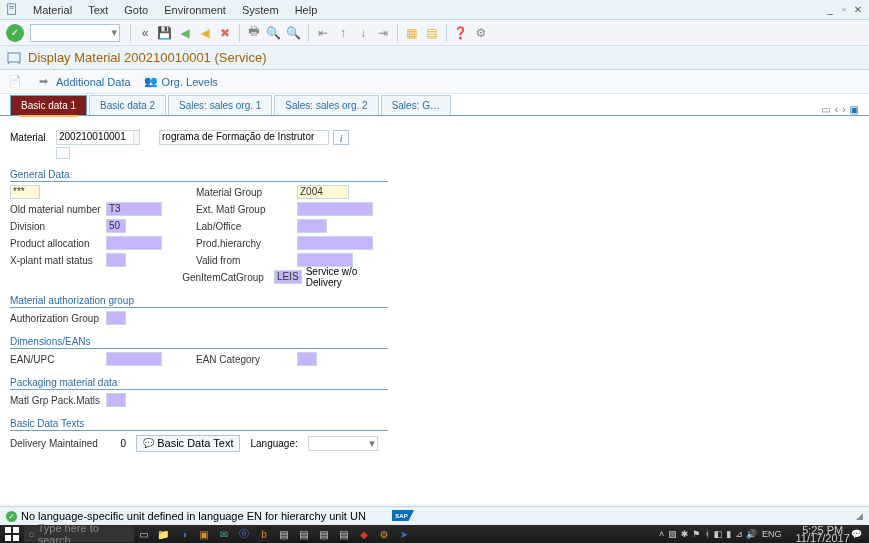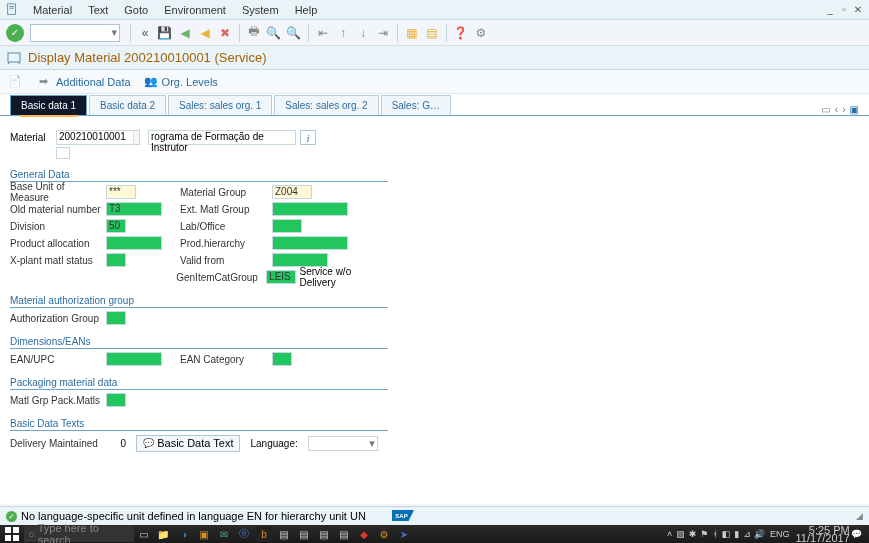--- a/index.html
+++ b/index.html
@@ -15,60 +15,60 @@
 .toolbar1 .sep { width: 1px; height: 18px; background: #c5d5df; margin: 0 4px; }
 .toolbar1 .tbtn { width: 18px; height: 18px; margin: 0 1px; display: flex; align-items: center; justify-content: center; font-size: 12px; color: #888; cursor: pointer; }
 .titlebar { background: #eaf3f8; height: 24px; display: flex; align-items: center; padding: 0 6px; border-bottom: 1px solid #c8d8e2; }
 .titlebar .back-icon { width: 16px; height: 16px; margin-right: 6px; color: #5c8aab; }
 .titlebar .title { font-size: 13px; color: #a16207; }
 .toolbar2 { background: #f7fafc; height: 24px; display: flex; align-items: center; padding: 0 8px; border-bottom: 1px solid #dde8ef; }
 .toolbar2 .grp { display: flex; align-items: center; margin-right: 14px; color: #2c6ca0; cursor: pointer; }
 .toolbar2 .grp svg, .toolbar2 .grp .ic { width: 14px; height: 14px; margin-right: 3px; }
 .tabbar { background: #fff; height: 22px; display: flex; align-items: flex-end; padding: 0 10px; border-bottom: 1px solid #6aa4ca; }
 .tab { height: 20px; padding: 0 10px; line-height: 20px; border: 1px solid #b8cedb; border-bottom: none; margin-right: 2px; background: #f0f6fa; color: #2c6ca0; cursor: pointer; font-size: 10px; }
-.tab.active { background: #0f172a; color: #fff; border-color: #6aa4ca; position: relative; }
+.tab.active { background: #7f1d1d; color: #fff; border-color: #6aa4ca; position: relative; }
 .tab.active::after { content: ''; position: absolute; left: 8px; right: 8px; bottom: -2px; height: 2px; background: #ffb84d; }
 .tabend { margin-left: auto; display: flex; align-items: center; gap: 4px; color: #777; }
 .tabend span { cursor: pointer; font-size: 10px; }
 .content { background: #fff; padding: 8px 10px; height: 388px; overflow: hidden; }
 .row { display: flex; align-items: center; height: 16px; margin-bottom: 1px; }
 .row .lbl { width: 96px; color: #333; font-size: 10px; }
 .row .fld { height: 14px; border: 1px solid #c8d6e0; background: #fff; padding: 0 2px; font-size: 10px; line-height: 12px; color: #333; }
-.row .fld.ro { background: #22c55e; }
+.row .fld.ro { background: #c4b5fd; }
 .row .fld.yel { background: #fff9d6; }
-.fld-56 { width: 56px; } .fld-20 { width: 20px; } .fld-36 { width: 40px; }
+.fld-56 { width: 56px; } .fld-20 { width: 20px; } .fld-36 { width: 52px; }
 .fld-80 { width: 76px; } .fld-30 { width: 30px; }
-.lbl2 { width: 92px; color: #333; font-size: 10px; margin-left: 0px; }
+.lbl2 { width: 101px; color: #333; font-size: 10px; margin-left: 16px; }
 .section { margin-top: 10px; width: 378px; }
 .sechdr { color: #2c6ca0; font-size: 10px; border-bottom: 1px solid #6aa4ca; padding-bottom: 1px; margin-bottom: 2px; }
 .material-row { display: flex; align-items: center; margin-bottom: 2px; }
 .material-row .lbl { width: 46px; margin-left:0; font-size:10px; }
 .mat-input { border: 1px solid #c8d6e0; height: 15px; font-size: 10px; padding: 0 2px; }
 .mat-box1 { width: 78px; border-right: 1px dashed #c8d6e0; }
 .mat-helper { width: 6px; height: 15px; border: 1px solid #c8d6e0; border-left: none; background: #f4f7fa; }
-.desc { width: 148px; margin-left: 8px; }
+.desc { width: 170px; margin-left: 19px; }
 .ibtn { width: 16px; height: 15px; border: 1px solid #b0c4d2; margin-left: 4px; display: flex; align-items: center; justify-content: center; font-style: italic; color: #3a77a8; font-family: serif; cursor: pointer; }
 .two-col-row { display: flex; }
 .two-col-row .left { display: flex; align-items: center; width: 170px; }
 .two-col-row .right { display: flex; align-items: center; }
 .btn-bd { height: 17px; border: 1px solid #b0c4d2; background: #f3f7fa; padding: 0 6px; display: flex; align-items: center; cursor: pointer; font-size: 10px; }
 .btn-bd .ic { margin-right: 3px; font-size: 9px; }
 .lang-sel { width: 70px; height: 15px; border: 1px solid #c8d6e0; display: flex; justify-content: flex-end; align-items: center; padding-right: 2px; color: #777; cursor: pointer; }
 .statusbar { position: absolute; bottom: 18px; left: 0; right: 0; height: 19px; background: #eaf3f8; border-top: 1px solid #c8d8e2; display: flex; align-items: center; padding: 0 6px; font-size: 10px; }
 .statusbar .ok { width: 11px; height: 11px; background: #4caf50; border-radius: 50%; margin-right: 4px; display: flex; align-items: center; justify-content: center; color: #fff; font-size: 8px; }
 .statusbar .sap { margin-left: auto; margin-right: 415px;}
 .statusbar .sap svg { height: 11px; }
 .statusbar .corner { margin-left: auto; color: #888; font-size: 9px; }
 .taskbar { position: absolute; bottom: 0; left: 0; right: 0; height: 18px; background: linear-gradient(#2a2a2a,#1a1a1a); display: flex; align-items: center; color: #ccc; font-size: 9px; }
 .taskbar .start { width: 16px; height: 16px; margin: 0 4px; }
 .taskbar .search { display: flex; align-items: center; background: #333; height: 16px; width: 110px; padding: 0 4px; color: #888; }
 .taskbar .tico { width: 16px; height: 16px; margin: 0 2px; display: flex; align-items: center; justify-content: center; font-size: 10px; }
 .taskbar .tray { margin-left: auto; display: flex; align-items: center; padding-right: 4px; }
 .taskbar .tray .ti { margin: 0 2px; font-size: 9px; }
-.taskbar .clock { text-align: right; line-height: 8px; font-size: 8px; margin-left: 4px; }
+.taskbar .clock { text-align: center; line-height: 8px; font-size: 8px; margin-left: 12px; }
 </style>
 </head>
 <body>
 
 <div class="menubar">
   <svg class="doc-icon" viewBox="0 0 16 16">
       <rect x="3" y="1" width="9" height="12" fill="none" stroke="#5a8ab0"></rect>
       <line x1="5" y1="4" x2="10" y2="4" stroke="#5a8ab0"></line>
       <line x1="5" y1="6" x2="10" y2="6" stroke="#5a8ab0"></line>
     </svg>
@@ -159,21 +159,20 @@
   </div>
   <div class="material-row">
     <span class="lbl"></span>
     <span class="mat-input" style="width:14px;height:12px"></span>
   </div>
 
   <div class="section">
     <div class="sechdr">General Data</div>
     <div class="two-col-row row">
       <div class="left">
-          <span class="lbl">Base Unit of Measure</span>
           <span class="fld yel fld-30">***</span>
         </div>
       <div class="right">
           <span class="lbl2">Material Group</span>
           <span class="fld yel fld-36">Z004</span>
         </div>
     </div>
     <div class="two-col-row row">
       <div class="left">
           <span class="lbl">Old material number</span>

